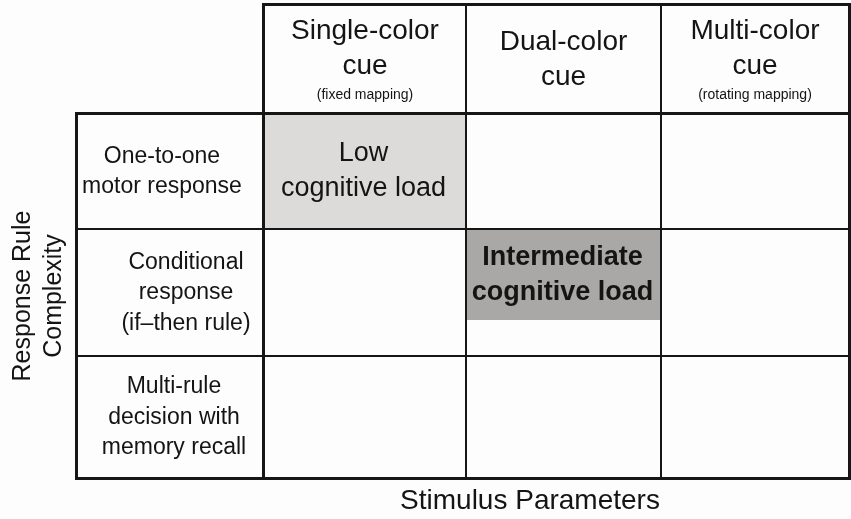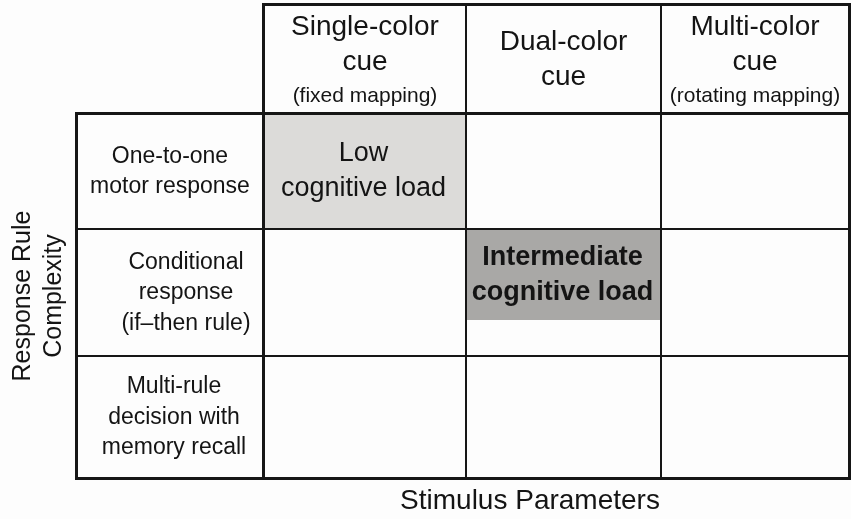--- a/index.html
+++ b/index.html
@@ -9,21 +9,21 @@
     background:#fdfdfd;
     font-family:"Liberation Sans","DejaVu Sans",sans-serif;
     color:#141414;
     overflow:hidden;
   }
   .gl{position:absolute;background:#161616;z-index:2;}
   .cell{position:absolute;display:flex;align-items:center;justify-content:center;
         text-align:center;z-index:1;white-space:pre-line;}
   .colhead{flex-direction:column;justify-content:center;}
   .colhead .htitle{font-size:28px;line-height:1.25;}
-  .colhead .hsub{font-size:21px;line-height:1.25;margin-top:4px;}
+  .colhead .hsub{font-size:14px;line-height:1.25;margin-top:4px;}
   .rowlabel{font-size:23px;line-height:1.32;}
   .datacell{font-size:27px;line-height:1.3;}
   .yaxis{position:absolute;left:0;top:112px;width:72px;height:368px;z-index:1;}
   .yaxis .rot{
     position:absolute;left:50%;top:50%;
     transform:translate(-50%,-50%) rotate(-90deg);
     font-size:25px;line-height:1.22;text-align:center;
     white-space:pre-line;width:340px;
   }
   .xaxis{position:absolute;left:235px;top:481px;width:590px;height:38px;
@@ -54,21 +54,21 @@
   <div class="cell colhead" style="left:467px;top:6px;width:193px;height:104px;">
     <div class="htitle">Dual-color
 cue</div>
   </div>
   <div class="cell colhead" style="left:662px;top:6px;width:186px;height:104px;">
     <div class="htitle">Multi-color
 cue</div>
     <div class="hsub">(rotating mapping)</div>
   </div>
 
-  <div class="cell rowlabel" style="left:78px;top:115px;width:184px;height:110px;">One-to-one
+  <div class="cell rowlabel" style="left:70px;top:115px;width:184px;height:110px;">One-to-one
 motor response</div>
   <div class="cell rowlabel" style="left:78px;top:231px;width:216px;height:121px;">Conditional
 response
 (if–then rule)</div>
   <div class="cell rowlabel" style="left:78px;top:358px;width:192px;height:116px;">Multi-rule
 decision with
 memory recall</div>
 
   <div class="cell datacell" style="left: 262px; top: 112px; width: 203px; height: 116px; background: rgb(220, 219, 217);">Low
 cognitive load</div>

